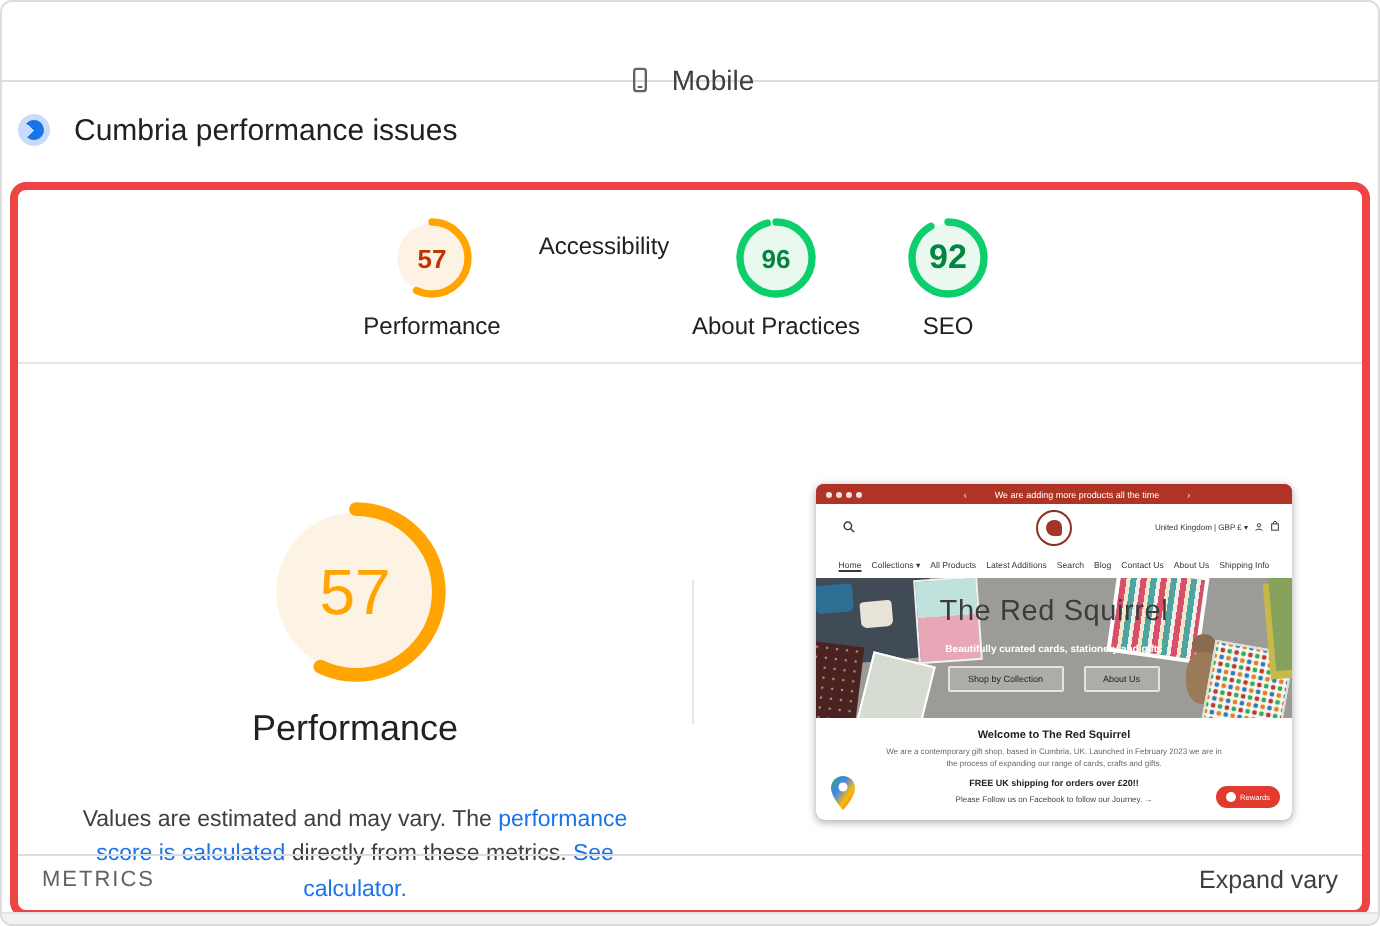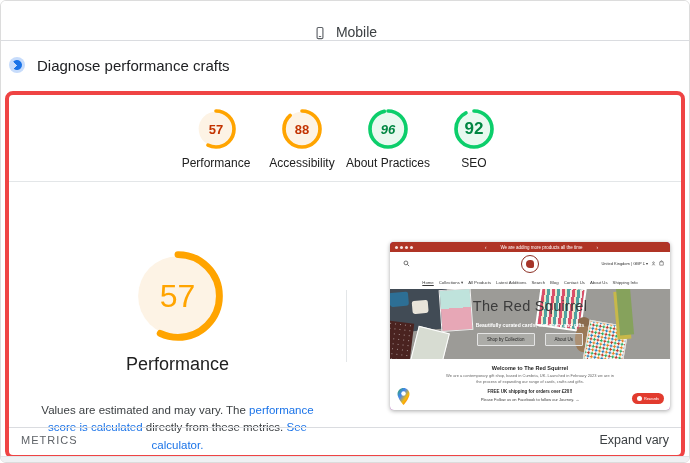--- a/index.html
+++ b/index.html
@@ -1,21 +1,21 @@
 <!DOCTYPE html>
 <html><head>
 <meta charset="utf-8">
 <style>
   html,body{margin:0;padding:0;background:#fff;}
   body{width:690px;height:463px;font-family:"Liberation Sans",sans-serif;-webkit-font-smoothing:antialiased;}
   .frame{position:absolute;inset:0;width:688px;height:461px;border:1px solid #dcdcdc;border-radius:6px;overflow:hidden;background:#fff;}
 
   
   .tabbar{position:absolute;top:0;left:0;right:0;height:39px;border-bottom:1px solid #dadce0;display:flex;justify-content:center;align-items:stretch;gap:38px;background:#fff;}
-  .tab{position:relative;display:flex;align-items:flex-end;gap:9px;font-size:14px;color:#3c4043;cursor:pointer;padding:0 6px;margin-top:38px;}
+  .tab{position:relative;display:flex;align-items:center;gap:9px;font-size:14px;color:#3c4043;cursor:pointer;padding:0 6px;margin-top:38px;}
   .tab.active{color:#1a73e8;font-weight:bold;}
   .tab-underline{position:absolute;left:0;right:0;bottom:2px;height:3px;border-radius:3px 3px 0 0;background:#1a73e8;}
 
   
   .diagnose-row{position:absolute;top:48px;left:8px;display:flex;align-items:center;gap:12px;height:32px;}
   .diagnose-icon{width:16px;height:16px;border-radius:50%;background:#c7dcfb;position:relative;}
   .diagnose-icon::after{content:"";position:absolute;inset:3px;border-radius:50%;background:conic-gradient(#1a73e8 0 76%,#c7dcfb 76% 100%);transform:rotate(-50deg);}
   .diagnose-label{font-size:15px;color:#202124;}
 
   
@@ -43,21 +43,21 @@
   .mk-cir{width:10px;height:10px;border-radius:50%;background:#0cce6b;}
 
   
   .metrics-bar{position:absolute;left:0;right:0;top:332px;height:25px;border-top:1px solid #dadce0;display:flex;align-items:center;justify-content:space-between;padding:0 12px;box-sizing:border-box;}
   .metrics-label{font-size:11px;letter-spacing:1px;color:#5f6368;}
   .expand-view{font-size:12.5px;color:#3c4043;cursor:pointer;}
   .bottom-strip{position:absolute;left:0;right:0;bottom:0;height:5px;background:#eff1f3;border-top:1px solid #e2e4e8;}
 
   
   .detail-right{position:absolute;left:338px;top:0;right:0;height:255px;}
-  .site-thumb{position:absolute;left:43px;top:60px;width:280px;height:168px;border-radius:4px;overflow:hidden;background:#a21caf;box-shadow:0 1px 4px rgba(0,0,0,.35);font-family:"Liberation Sans",sans-serif;}
+  .site-thumb{position:absolute;left:61px;top:60px;width:238px;height:168px;border-radius:4px;overflow:hidden;background:#a21caf;box-shadow:0 1px 4px rgba(0,0,0,.35);font-family:"Liberation Sans",sans-serif;}
   .st-announce{height:10px;background:#b03425;display:flex;align-items:center;color:#fff;}
   .st-social{display:flex;gap:2px;margin-left:5px;}
   .st-dot{width:3px;height:3px;border-radius:50%;background:rgba(255,255,255,.85);}
   .st-announce-text{flex:1;text-align:center;font-size:4.5px;display:flex;justify-content:center;align-items:center;gap:14px;}
   .st-header{position:relative;height:24px;background:#fff;}
   .st-logo{position:absolute;left:50%;top:3px;transform:translateX(-50%);width:18px;height:18px;border-radius:50%;border:1.5px solid #8d2f24;background:#fff;box-sizing:border-box;display:flex;align-items:center;justify-content:center;}
   .st-logo-squirrel{width:8px;height:8px;background:#a63428;border-radius:70% 60% 30% 70%;}
   .st-right{position:absolute;right:6px;top:8px;display:flex;align-items:center;gap:3px;font-size:4px;color:#333;}
   .st-search{position:absolute;left:13px;top:8px;}
   .st-nav{height:13px;display:flex;justify-content:center;align-items:center;gap:5px;font-size:4.3px;color:#3a3a3a;background:#fff;}
@@ -98,42 +98,38 @@
       <svg width="14" height="14" viewBox="0 0 24 24">
           <rect x="7" y="2.5" width="10" height="19" rx="2" fill="none" stroke="#5f6368" stroke-width="2"></rect>
           <line x1="10" y1="18" x2="14" y2="18" stroke="#5f6368" stroke-width="1.6"></line>
         </svg>
       <span>Mobile</span>
     </div>
   </div>
 
   <div class="diagnose-row">
     <span class="diagnose-icon"></span>
-    <span class="diagnose-label">Diagnose performance crafts</span>
+    <span class="diagnose-label">Cumbria performance issues</span>
   </div>
 
   <div class="card">
 
     <div class="scores-row">
         <div class="score-item">
           <span class="gauge-wrap" style="width: 40px; height: 40px;"><svg width="40" height="40" viewBox="0 0 120 120">
               <circle cx="60" cy="60" r="52" fill="#fdf3e5"></circle>
               <circle cx="60" cy="60" r="54" fill="none" stroke="#ffa400" stroke-width="11" stroke-linecap="round" stroke-dasharray="193.39644375498767 339.29200658769764" transform="rotate(-90 60 60)"></circle>
             </svg><span class="gauge-num" style="color:#c33300;font-size:13px">57</span></span>
           <div class="score-label">Performance</div>
         </div>
         <div class="score-item">
+          <div class="score-label">Accessibility</div>
+        </div>
+        <div class="score-item">
           <span class="gauge-wrap" style="width: 40px; height: 40px;"><svg width="40" height="40" viewBox="0 0 120 120">
-              <circle cx="60" cy="60" r="52" fill="#fdf3e5"></circle>
-              <circle cx="60" cy="60" r="54" fill="none" stroke="#ffa400" stroke-width="11" stroke-linecap="round" stroke-dasharray="298.5769657971739 339.29200658769764" transform="rotate(-90 60 60)"></circle>
-            </svg><span class="gauge-num" style="color:#c33300;font-size:13px">88</span></span>
-          <div class="score-label">Accessibility</div>
-        </div>
-        <div class="score-item">
-          <span class="gauge-wrap" style="width: 40px; height: 40px; font-style: italic;"><svg width="40" height="40" viewBox="0 0 120 120">
               <circle cx="60" cy="60" r="52" fill="#e9f9f0"></circle>
               <circle cx="60" cy="60" r="54" fill="none" stroke="#0cce6b" stroke-width="11" stroke-linecap="round" stroke-dasharray="325.7203263241897 339.29200658769764" transform="rotate(-90 60 60)"></circle>
             </svg><span class="gauge-num" style="color:#018642;font-size:13px">96</span></span>
           <div class="score-label">About Practices</div>
         </div>
         <div class="score-item">
           <span class="gauge-wrap" style="width: 40px; height: 40px;"><svg width="40" height="40" viewBox="0 0 120 120">
               <circle cx="60" cy="60" r="52" fill="#e9f9f0"></circle>
               <circle cx="60" cy="60" r="54" fill="none" stroke="#0cce6b" stroke-width="11" stroke-linecap="round" stroke-dasharray="312.1486460606818 339.29200658769764" transform="rotate(-90 60 60)"></circle>
             </svg><span class="gauge-num" style="color:#018642;font-size:17px">92</span></span>

